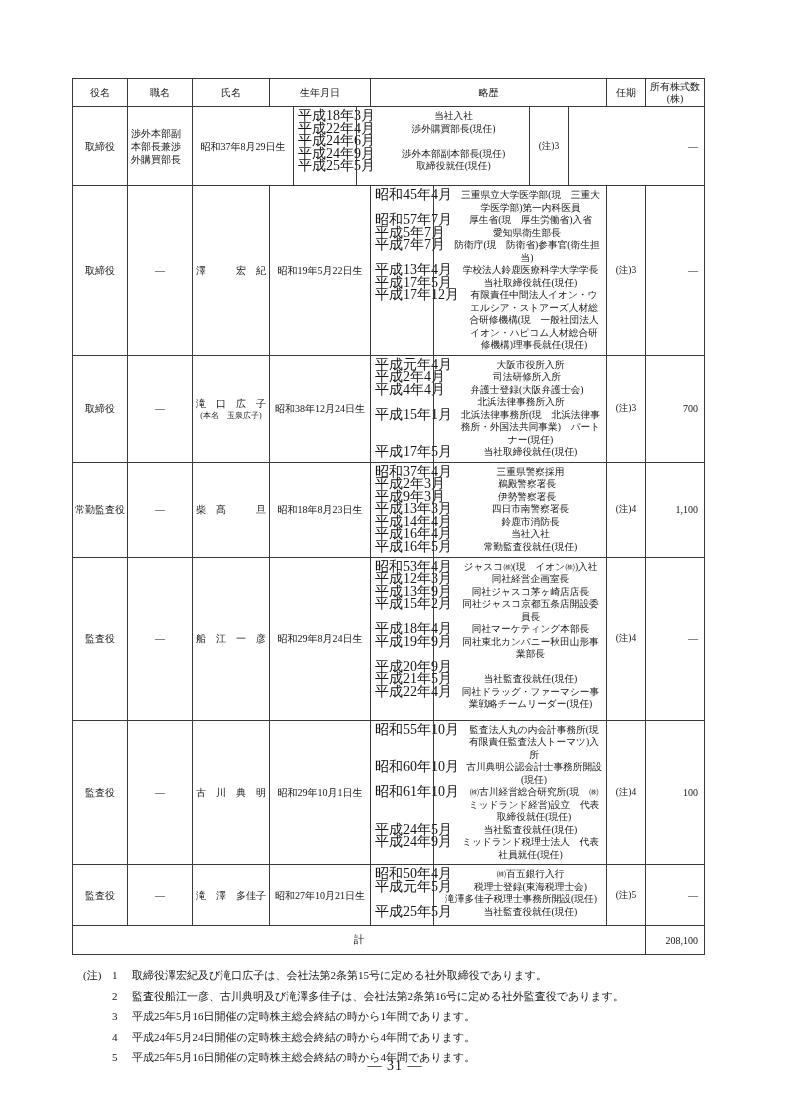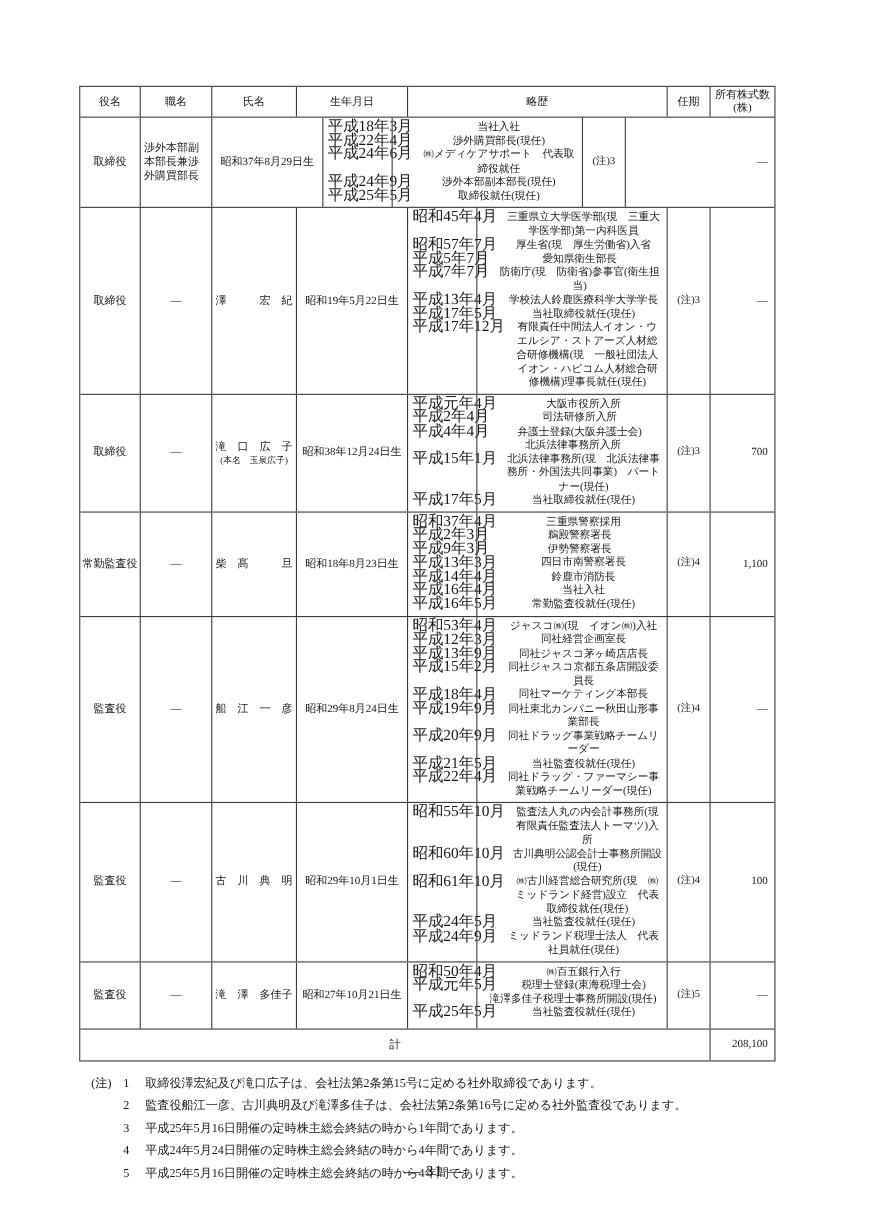--- a/index.html
+++ b/index.html
@@ -98,21 +98,20 @@
             <div class="entry">
               <div class="e-date">平成18年3月</div>
               <div class="e-desc">当社入社</div>
             </div>
             <div class="entry">
               <div class="e-date">平成22年4月</div>
               <div class="e-desc">渉外購買部長(現任)</div>
             </div>
             <div class="entry">
               <div class="e-date">平成24年6月</div>
-              <div class="e-desc">㈱メディケアサポート　代表取締役就任</div>
             </div>
             <div class="entry">
               <div class="e-date">平成24年9月</div>
               <div class="e-desc">渉外本部副本部長(現任)</div>
             </div>
             <div class="entry">
               <div class="e-date">平成25年5月</div>
               <div class="e-desc">取締役就任(現任)</div>
             </div>
           </div>
@@ -267,21 +266,20 @@
             <div class="entry">
               <div class="e-date">平成18年4月</div>
               <div class="e-desc">同社マーケティング本部長</div>
             </div>
             <div class="entry">
               <div class="e-date">平成19年9月</div>
               <div class="e-desc">同社東北カンパニー秋田山形事業部長</div>
             </div>
             <div class="entry">
               <div class="e-date">平成20年9月</div>
-              <div class="e-desc">同社ドラッグ事業戦略チームリーダー</div>
             </div>
             <div class="entry">
               <div class="e-date">平成21年5月</div>
               <div class="e-desc">当社監査役就任(現任)</div>
             </div>
             <div class="entry">
               <div class="e-date">平成22年4月</div>
               <div class="e-desc">同社ドラッグ・ファーマシー事業戦略チームリーダー(現任)</div>
             </div>
           </div>

